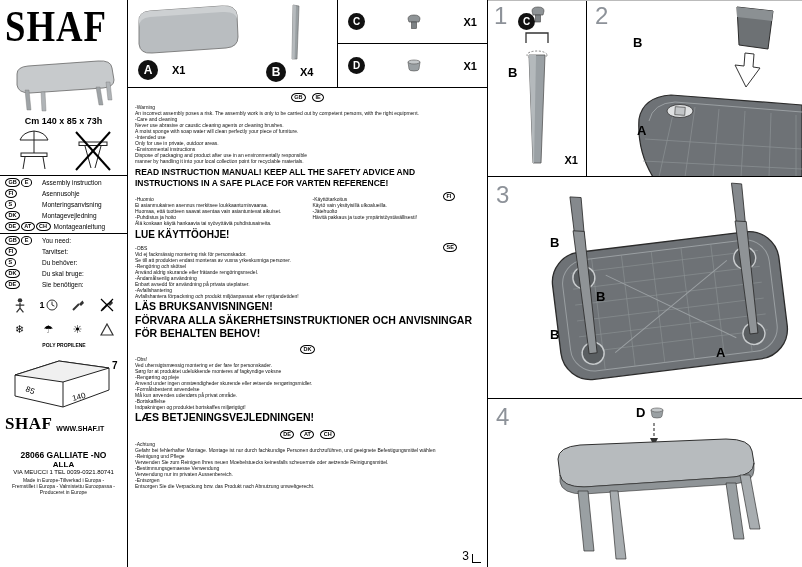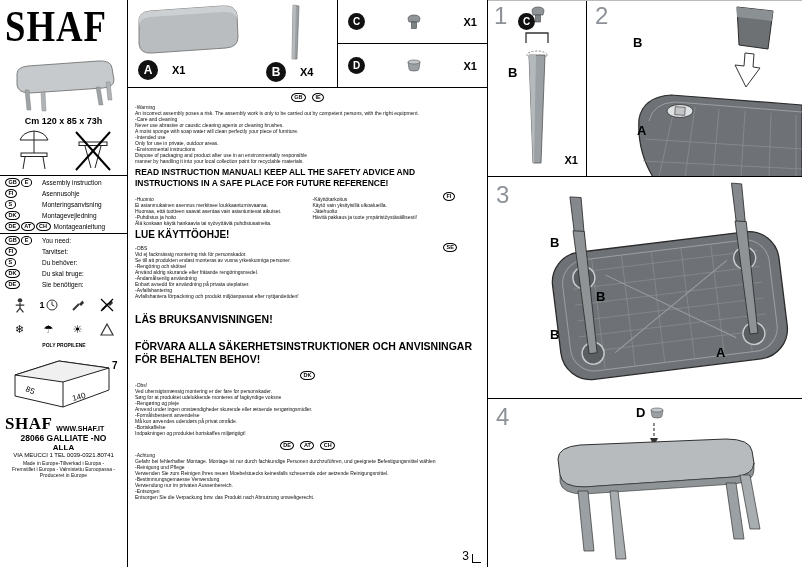--- a/index.html
+++ b/index.html
@@ -19,21 +19,21 @@
   .lang-text { font-size:6.5px; }
   .need-text { font-size:6.5px; }
   .icon-grid { display:flex; flex-wrap:wrap; width:118px; margin:4px 0 2px; }
   .icon-cell { width:29px; height:24px; display:flex; align-items:center; justify-content:center; font-size:11px; gap:1px; }
   .num1 { font-size:9px; font-weight:700; }
   .pp-label { font-size:5px; font-weight:700; text-align:center; line-height:1.1; width:118px; }
   .box-illus { display:block; margin:4px auto 2px; }
   .footer-brand { display:flex; align-items:flex-end; gap:4px; margin-top:2px; }
   .logo-small { font-family:"Liberation Serif", serif; font-weight:700; font-size:17px; letter-spacing:.5px; line-height:1; }
   .website { font-size:7px; font-weight:700; }
-  .addr1 { font-size:8.5px; font-weight:700; text-align:center; margin-top:1px; }
+  .addr1 { font-size:8.5px; font-weight:700; text-align:center; margin-top:18px; }
   .addr2 { font-size:8px; font-weight:700; text-align:center; }
   .addr3 { font-size:6px; text-align:center; }
   .made-in { font-size:4.5px; text-align:center; margin-top:2px; line-height:1.3; color:#222; }
 
   
   .col-mid { position:absolute; left:128px; top:0; width:360px; height:567px; border-right:1px solid #000; }
   .parts-panel { display:flex; height:88px; border-bottom:1px solid #000; }
   .part { position:relative; padding:3px 4px; }
   .part-a { width:128px; }
   .part-b { width:78px; text-align:center; }
@@ -45,21 +45,21 @@
   .cd-row + .cd-row { border-top:1px solid #000; }
   .sec { padding:0 7px; margin-top:5px; position:relative; }
   .badge-row { display:flex; justify-content:center; gap:6px; }
   .badge-right { position:absolute; right:10px; top:-2px; }
   .tiny { font-size:5px; line-height:1.2; white-space:pre-line; color:#111; margin-top:2px; }
   .cols { display:flex; gap:10px; }
   .cols > div { flex:1; }
   .bold-gb { font-size:8.5px; font-weight:700; line-height:1.3; margin-top:3px; width:330px; }
   .bold-fi1 { font-size:10px; font-weight:700; margin-top:3px; }
   .bold-fi2 { font-size:9.5px; font-weight:700; }
-  .bold-lg { font-size:10.5px; font-weight:700; line-height:1.25; margin-top:14px; }
+  .bold-lg { font-size:10.5px; font-weight:700; line-height:1.25; margin-top:1px; }
   .bold-de { font-size:8.5px; font-weight:700; margin-top:3px; }
   .pagenum { position:absolute; right:6px; bottom:4px; display:flex; align-items:flex-end; gap:3px; font-size:12px; font-weight:400; }
   .corner-mark { width:9px; height:9px; border-left:1.5px solid #000; border-bottom:1.5px solid #000; }
 
   
   .col-right { position:absolute; left:488px; top:0; width:314px; height:567px; border-top:1px solid #bbb; }
   .step { position:absolute; overflow:hidden; }
   .step1 { left:0; top:0; width:99px; height:176px; border-right:1px solid #000; border-bottom:1px solid #000; }
   .step2 { left:99px; top:0; width:215px; height:176px; border-bottom:1px solid #000; }
   .step3 { left:0; top:176px; width:314px; height:222px; border-bottom:1px solid #000; }
@@ -79,21 +79,21 @@
     <div class="logo-big">SHAF</div>
 
     <svg class="table-illus" width="112" height="54" viewBox="0 0 112 54">
       <path d="M9,16 Q9,9 20,8 L90,3 Q103,2 104,10 L106,22 Q106,29 95,30 L22,35 Q10,35 9,27 Z" fill="#c7cacc" stroke="#666" stroke-width="0.8"></path>
       <path d="M17,32 L21,32 L23,52 L19,52 Z" fill="#9ea3a6" stroke="#777" stroke-width="0.4"></path>
       <path d="M33,34 L37,34 L38,53 L34,53 Z" fill="#b0b4b7" stroke="#777" stroke-width="0.4"></path>
       <path d="M88,29 L92,29 L95,47 L91,47 Z" fill="#9ea3a6" stroke="#777" stroke-width="0.4"></path>
       <path d="M98,24 L102,24 L104,42 L100,42 Z" fill="#b0b4b7" stroke="#777" stroke-width="0.4"></path>
     </svg>
 
-    <div class="dims">Cm 120 x 85 x 73h</div>
+    <div class="dims">Cm 140 x 85 x 73h</div>
 
     <div class="icon-pair">
       <svg width="38" height="42" viewBox="0 0 38 42">
         <path d="M19,2 Q8,3 5,11 L33,11 Q30,3 19,2 Z" fill="none" stroke="#222" stroke-width="1"></path>
         <line x1="19" y1="2" x2="19" y2="24" stroke="#222" stroke-width="1"></line>
         <rect x="6" y="24" width="26" height="3.5" fill="none" stroke="#222" stroke-width="1"></rect>
         <line x1="10" y1="28" x2="8" y2="40" stroke="#222" stroke-width="1"></line>
         <line x1="28" y1="28" x2="30" y2="40" stroke="#222" stroke-width="1"></line>
       </svg>
       <svg width="38" height="42" viewBox="0 0 38 42">
@@ -289,21 +289,21 @@
       <div class="tiny">-Warning
 An incorrect assembly poses a risk. The assembly work is only to be carried out by competent persons, with the right equipment.
 -Care and cleaning
 Never use abrasive or caustic cleaning agents or cleaning brushes.
 A moist sponge with soap water will clean perfectly your piece of furniture.
 -Intended use
 Only for use in private, outdoor areas.
 -Environmental instructions
 Dispose of packaging and product after use in an environmentally responsible
 manner by handling it into your local collection point for recyclable materials.</div>
-      <div class="bold-gb">READ INSTRUCTION MANUAL! KEEP ALL THE SAFETY ADVICE AND INSTRUCTIONS IN A SAFE PLACE FOR FUTURE REFERENCE!</div>
+      <div class="bold-gb">READ INSTRUCTION MANUAL! KEEP ALL THE SAFETY ADVICE AND INSTRUCTIONS IN A SAFE PLACE FOR VARTEN REFERENCE!</div>
     </div>
 
     <div class="sec">
       <div class="badges badge-right">
           <span class="badge">FI</span>
         </div>
       <div class="cols">
         <div class="tiny">-Huomio
 Ei asianmukainen asennus merkitsee loukkaantumisvaaraa.
 Huomaa, että tuotteen saavat asentaa vain asiantuntevat aikuiset.
@@ -340,20 +340,21 @@
         </div>
       <div class="tiny">-Obs!
 Ved uhensigtsmæssig montering er der fare for personskader.
 Sørg for at produktet udelukkende monteres af fagkyndige voksne
 -Rengøring og pleje
 Anvend under ingen omstændigheder skurende eller ætsende rengøringsmidler.
 -Formålsbestemt anvendelse
 Må kun anvendes udendørs på privat område.
 -Bortskaffelse
 Indpakningen og produktet bortskaffes miljørigtigt!</div>
+      <div class="bold-lg">LÆS BETJENINGSVEJLEDNINGEN!</div>
     </div>
 
     <div class="sec">
       <div class="badge-row badges">
           <span class="badge">DE</span>
           <span class="badge">AT</span>
           <span class="badge">CH</span>
         </div>
       <div class="tiny">-Achtung
 Gefahr bei fehlerhafter Montage. Montage ist nur durch fachkundige Personen durchzuführen, und geeignete Befestigungsmittel wählen

